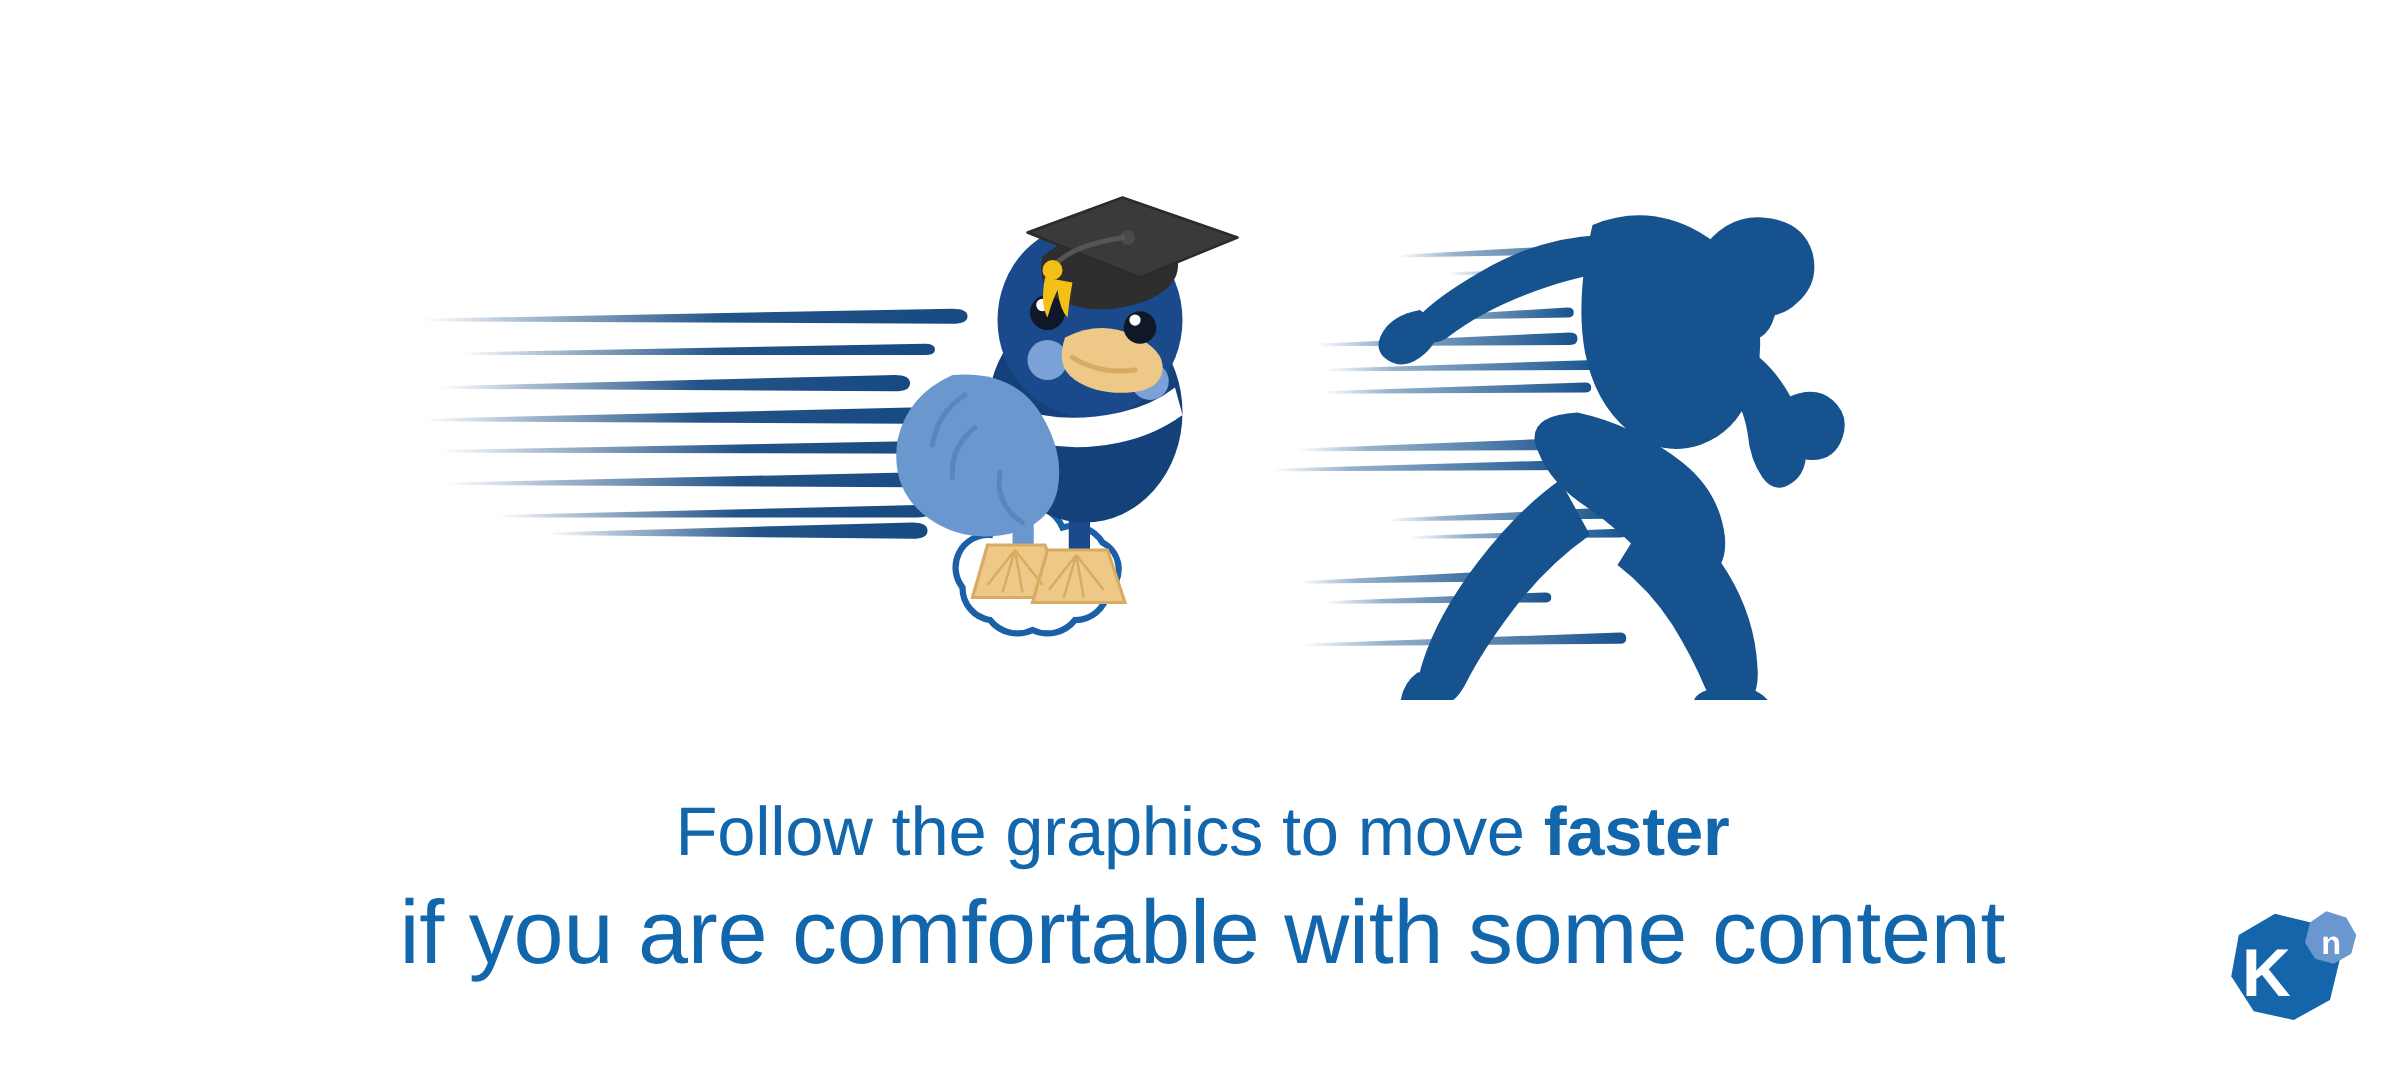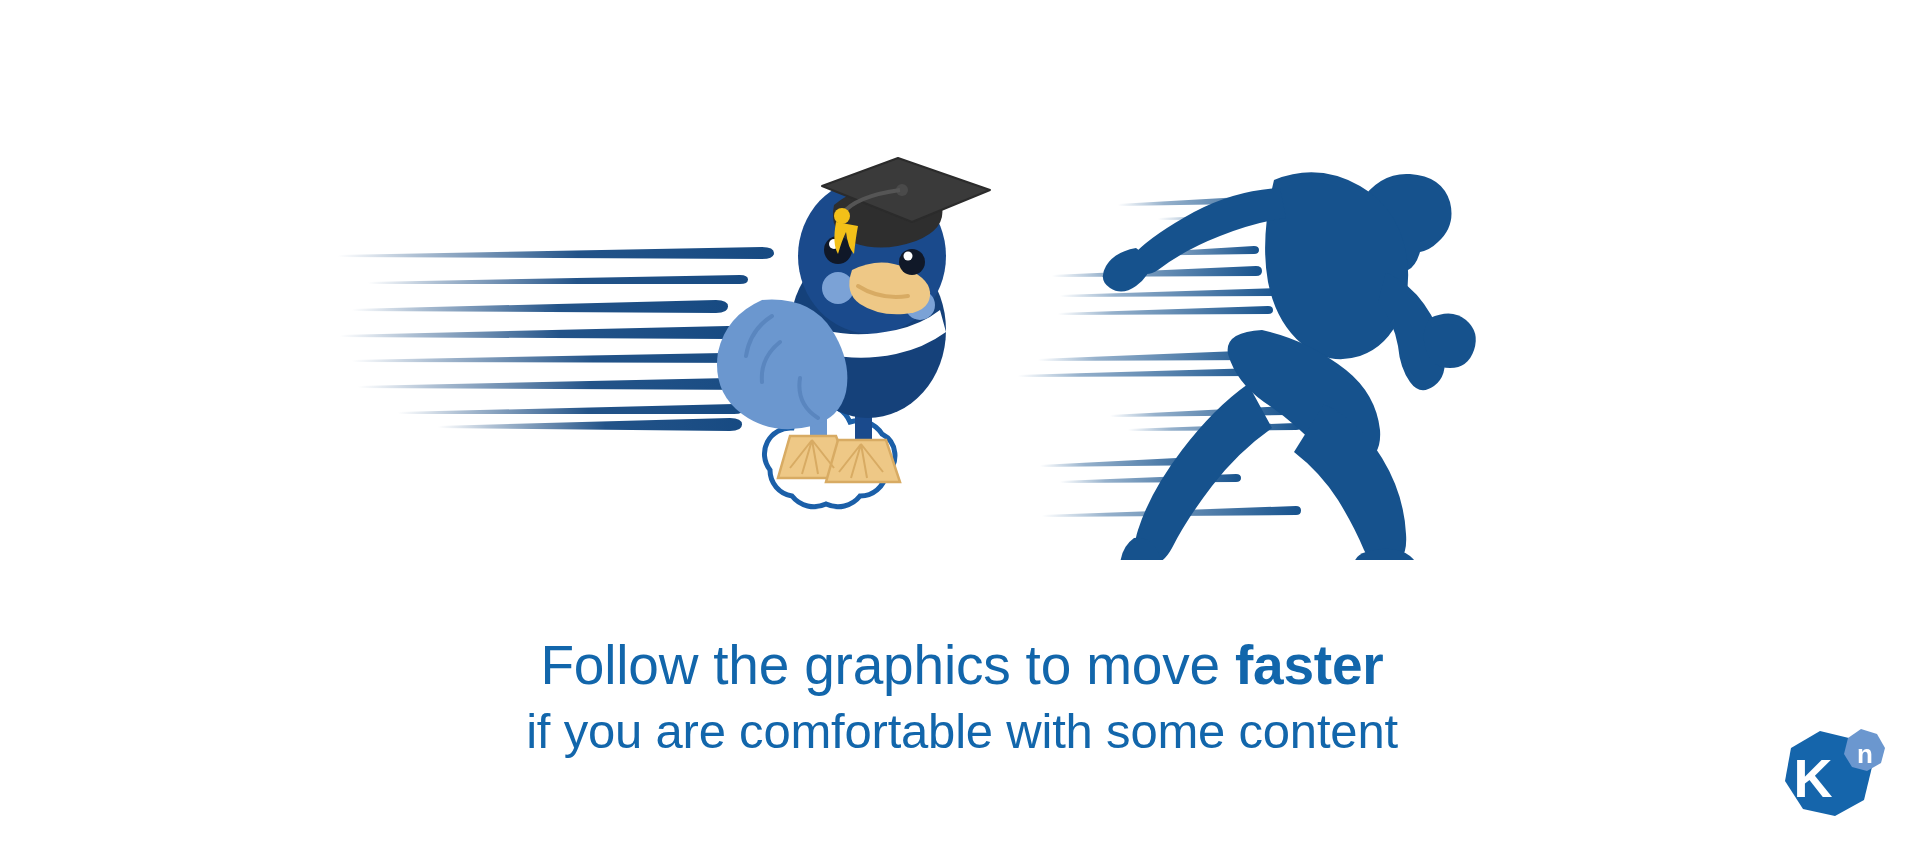--- a/index.html
+++ b/index.html
@@ -201,21 +201,21 @@
                  q14,-28 40,-62 q26,-34 60,-58 Z"></path>
 
         <path d="M1134,538 q-14,10 -14,30 q0,22 14,28 q16,6 24,-10 q8,-16 0,-34
                  q-8,-16 -24,-14 Z"></path>
       </g>
     </svg>
   </div>
 
   <div id="caption">
     <span class="caption-line" style="color: rgb(18, 102, 171); font-size: 55px;"><span>Follow the graphics to move </span><span class="strong">faster</span></span>
-    <span class="caption-line" style="color: rgb(18, 102, 171); font-size: 49px;">if you are comfortable with some content</span>
+    <span class="caption-line" style="color: rgb(18, 102, 171); font-size: 72px;">if you are comfortable with some content</span>
   </div>
 
   <div id="logo">
     <svg viewBox="0 0 118 112" xmlns="http://www.w3.org/2000/svg">
 
       <polygon points="45,8 78,16 97,44 89,77 60,93 28,86 10,58 16,25" fill="#1565ab"></polygon>
 
       <polygon points="86,6 102,11 110,25 106,40 92,48 77,44 69,31 73,15" fill="#6b97cf"></polygon>
 
       <text x="38" y="74" fill="#ffffff" font-family="Liberation Sans, sans-serif" font-size="54" font-weight="700" text-anchor="middle">K</text>

